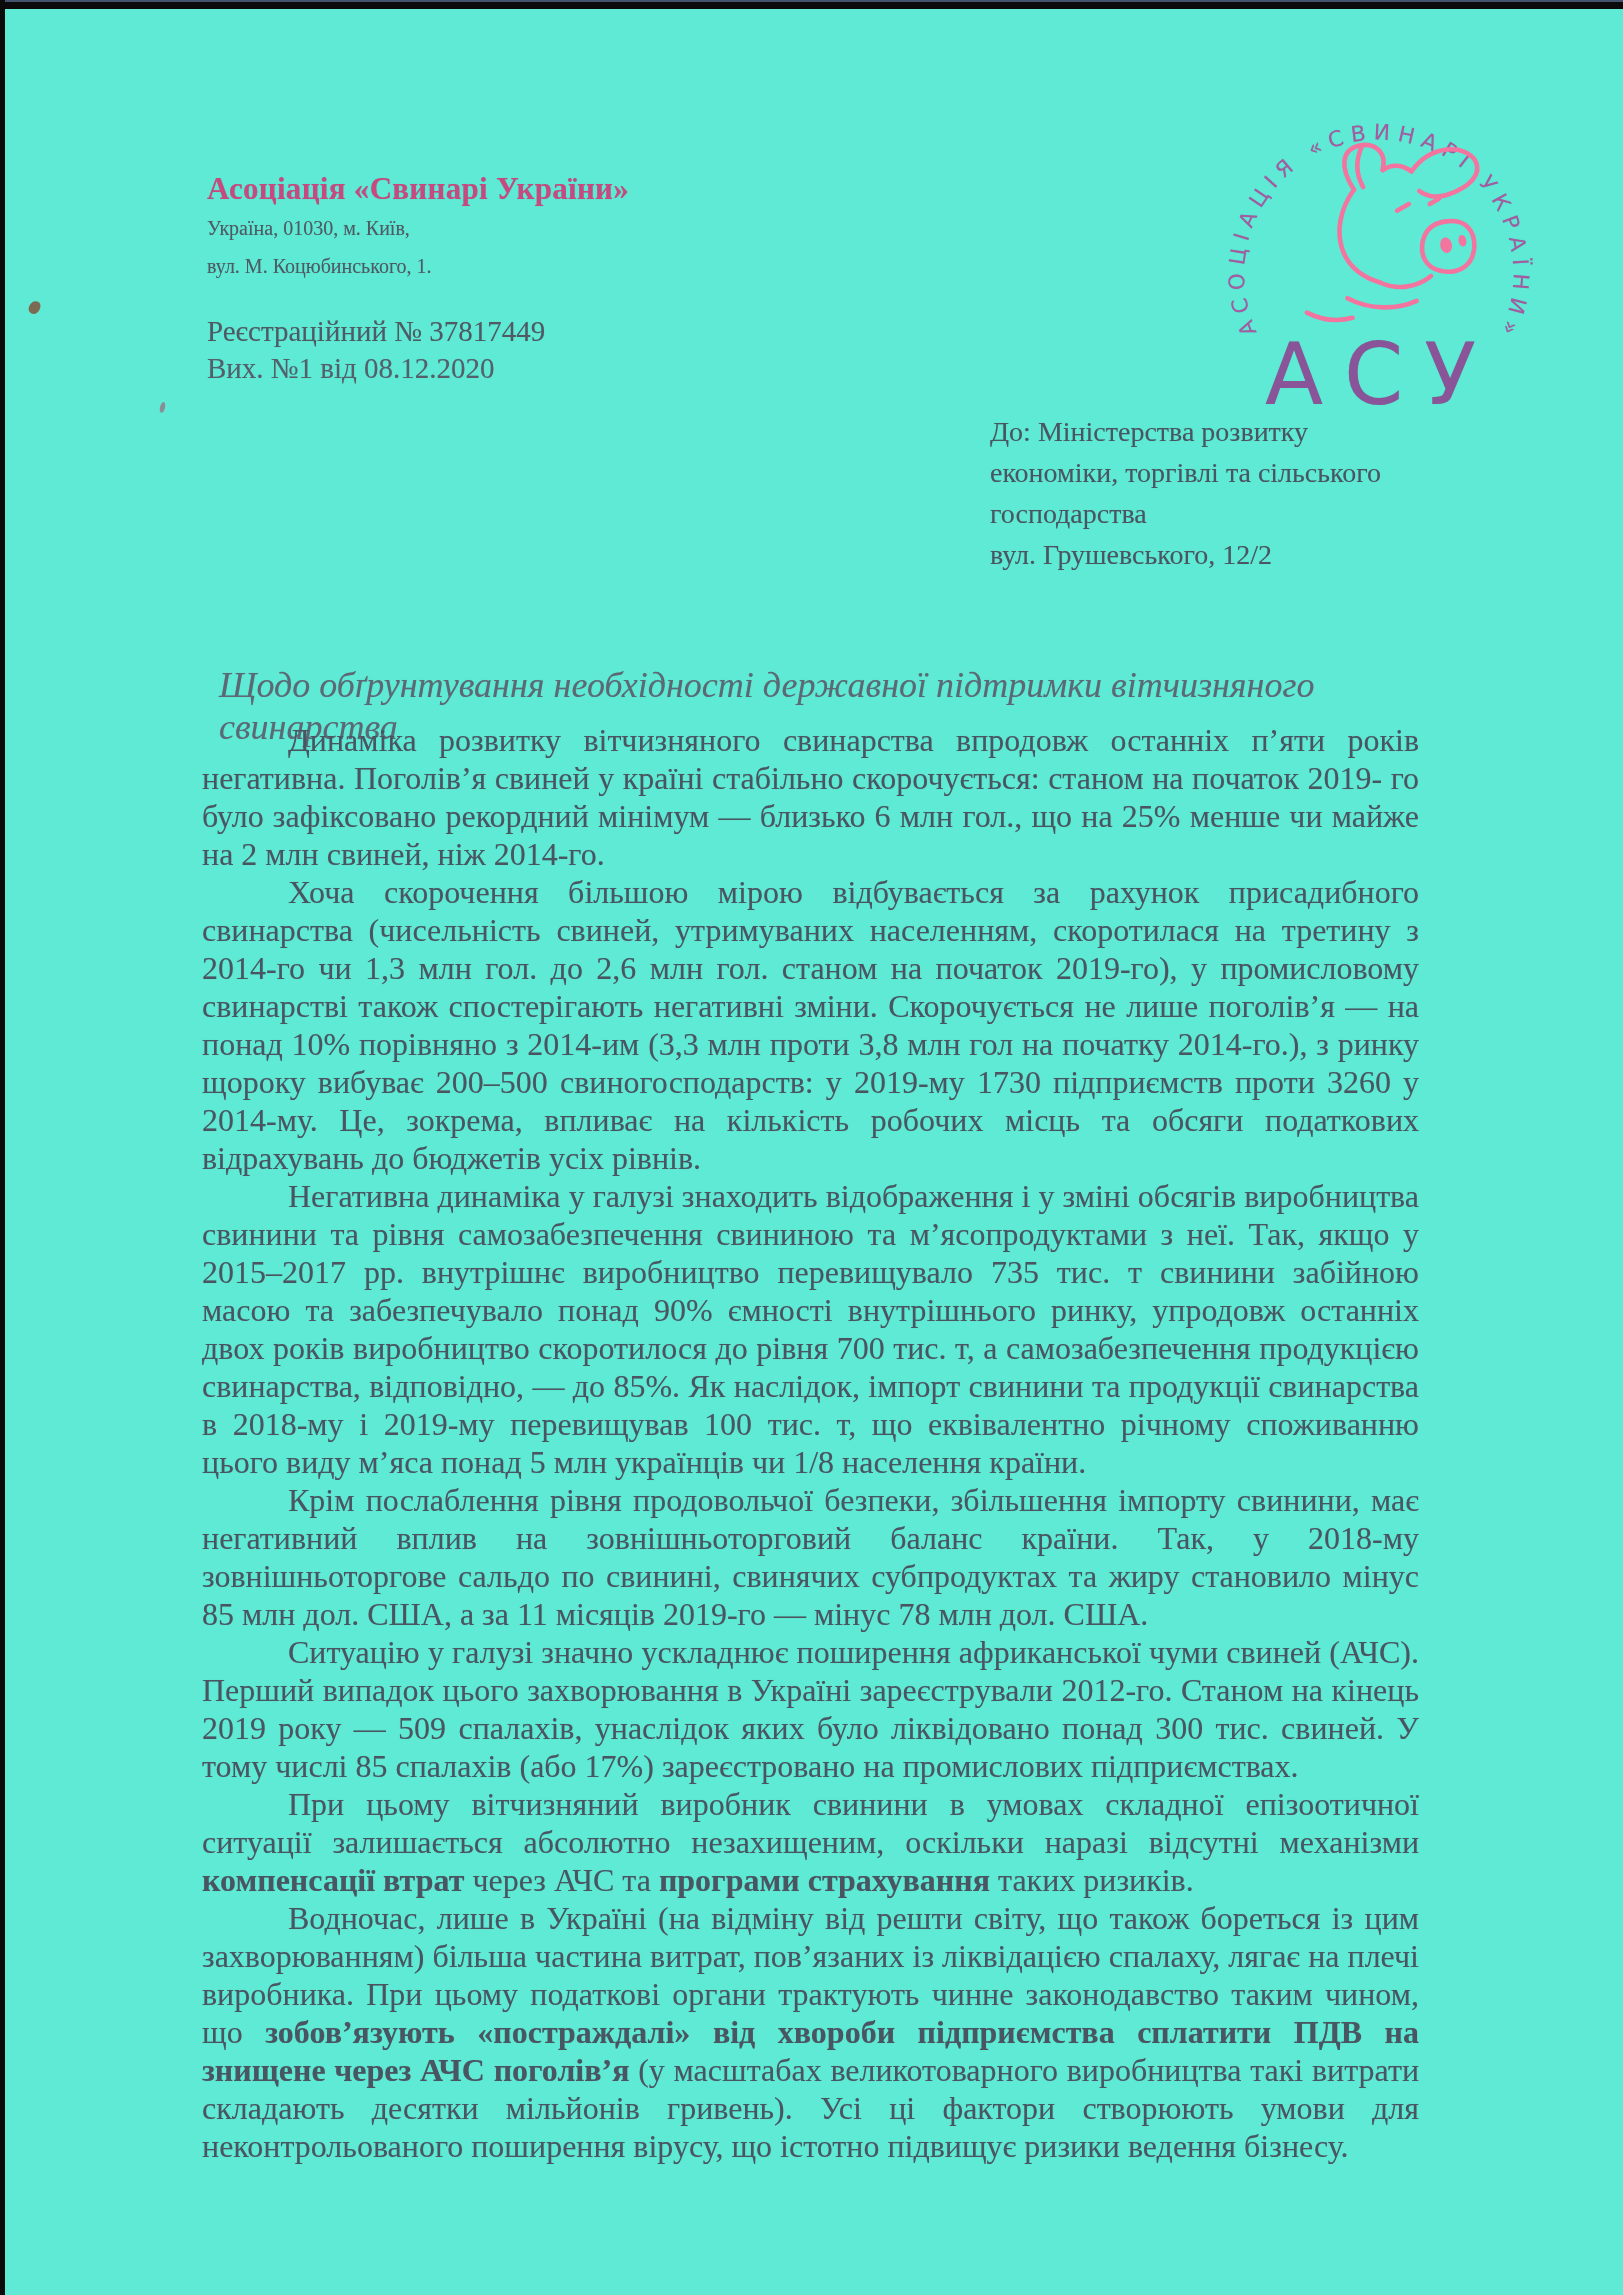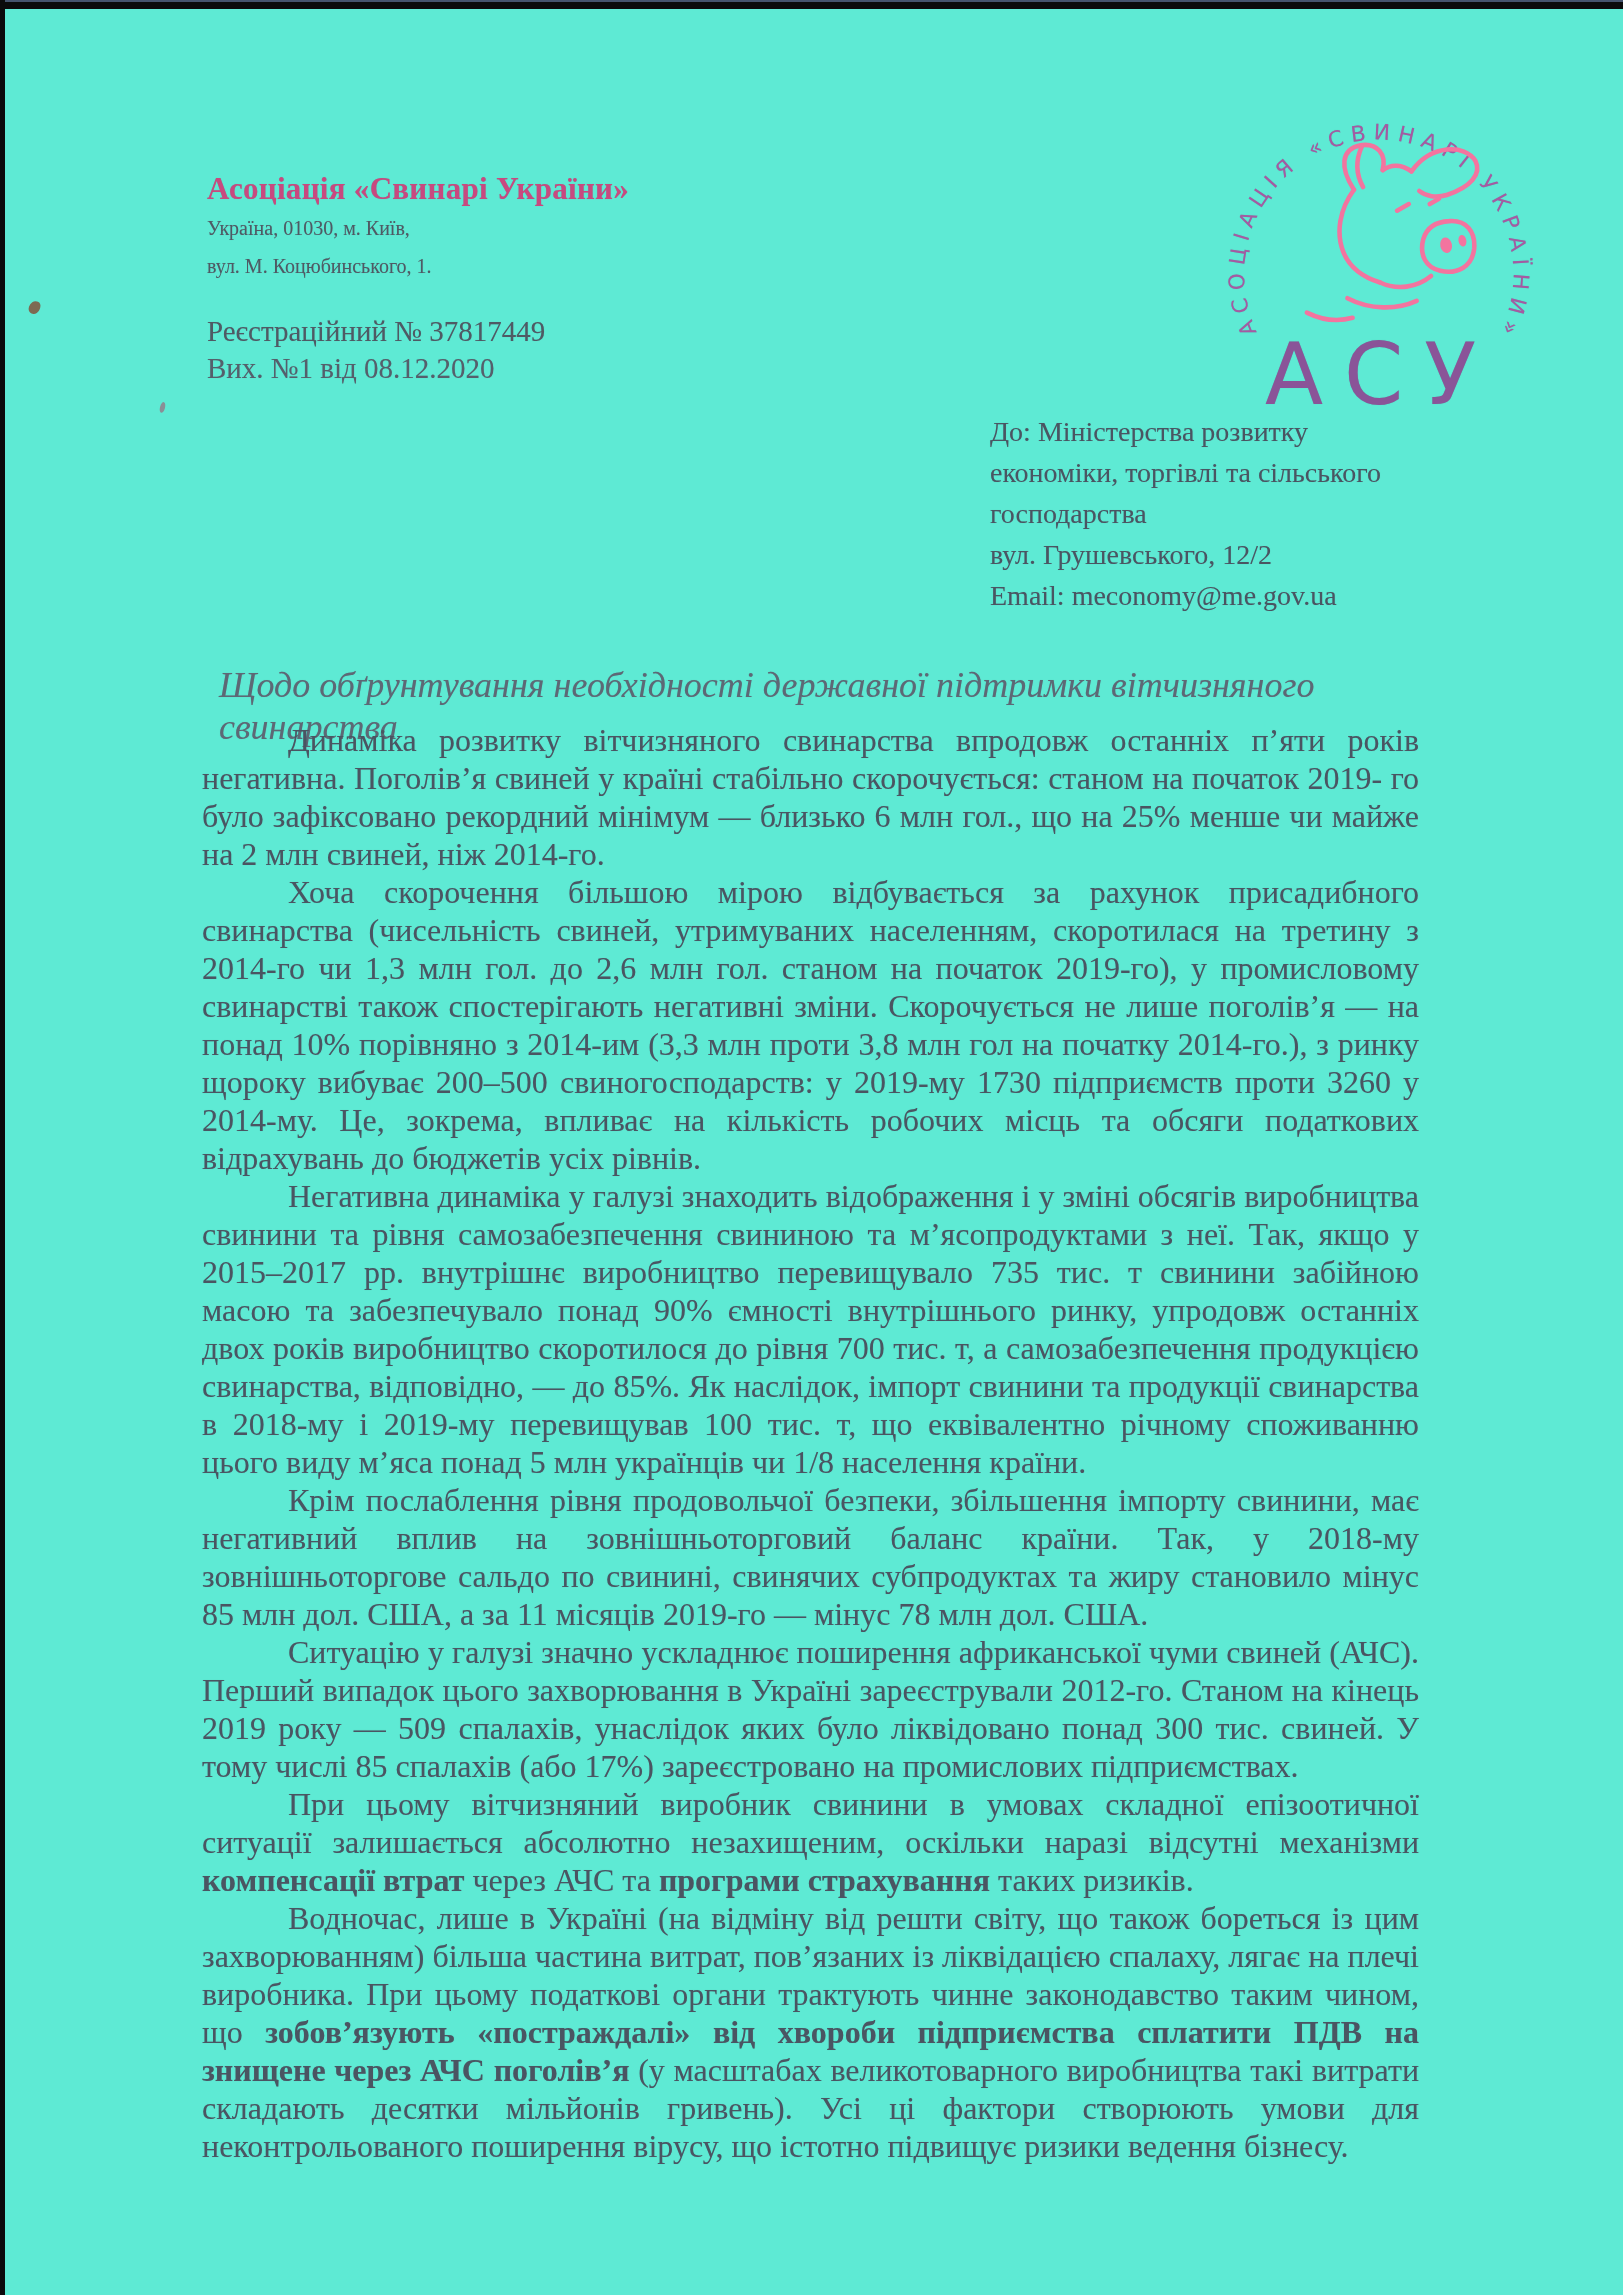--- a/index.html
+++ b/index.html
@@ -81,21 +81,20 @@
       </g>
       <text x="64" y="450" font-family="DejaVu Sans, sans-serif" font-size="130" letter-spacing="32" fill="#8a5498">АСУ</text>
     </svg>
   </div>
 
   <section class="recipient">
     <div>До: Міністерства розвитку</div>
     <div>економіки, торгівлі та сільського</div>
     <div>господарства</div>
     <div>вул. Грушевського, 12/2</div>
-    <div>Email: meconomy@me.gov.ua</div>
   </section>
 
   <div class="subject">Щодо обґрунтування необхідності державної підтримки вітчизняного свинарства</div>
 
   <main class="body">
       <p><span>Динаміка розвитку вітчизняного свинарства впродовж останніх п’яти років негативна. Поголів’я свиней у країні стабільно скорочується: станом на початок 2019- го було зафіксовано рекордний мінімум — близько 6 млн гол., що на 25% менше чи майже на 2 млн свиней, ніж 2014-го.</span></p>
       <p><span>Хоча скорочення більшою мірою відбувається за рахунок присадибного свинарства (чисельність свиней, утримуваних населенням, скоротилася на третину з 2014-го чи 1,3 млн гол. до 2,6 млн гол. станом на початок 2019-го), у промисловому свинарстві також спостерігають негативні зміни. Скорочується не лише поголів’я — на понад 10% порівняно з 2014-им (3,3 млн проти 3,8 млн гол на початку 2014-го.), з ринку щороку вибуває 200–500 свиногосподарств: у 2019-му 1730 підприємств проти 3260 у 2014-му. Це, зокрема, впливає на кількість робочих місць та обсяги податкових відрахувань до бюджетів усіх рівнів.</span></p>
       <p><span>Негативна динаміка у галузі знаходить відображення і у зміні обсягів виробництва свинини та рівня самозабезпечення свининою та м’ясопродуктами з неї. Так, якщо у 2015–2017 рр. внутрішнє виробництво перевищувало 735 тис. т свинини забійною масою та забезпечувало понад 90% ємності внутрішнього ринку, упродовж останніх двох років виробництво скоротилося до рівня 700 тис. т, а самозабезпечення продукцією свинарства, відповідно, — до 85%. Як наслідок, імпорт свинини та продукції свинарства в 2018-му і 2019-му перевищував 100 тис. т, що еквівалентно річному споживанню цього виду м’яса понад 5 млн українців чи 1/8 населення країни.</span></p>
       <p><span>Крім послаблення рівня продовольчої безпеки, збільшення імпорту свинини, має негативний вплив на зовнішньоторговий баланс країни. Так, у 2018-му зовнішньоторгове сальдо по свинині, свинячих субпродуктах та жиру становило мінус 85 млн дол. США, а за 11 місяців 2019-го — мінус 78 млн дол. США.</span></p>
       <p><span>Ситуацію у галузі значно ускладнює поширення африканської чуми свиней (АЧС). Перший випадок цього захворювання в Україні зареєстрували 2012-го. Станом на кінець 2019 року — 509 спалахів, унаслідок яких було ліквідовано понад 300 тис. свиней. У тому числі 85 спалахів (або 17%) зареєстровано на промислових підприємствах.</span></p>

